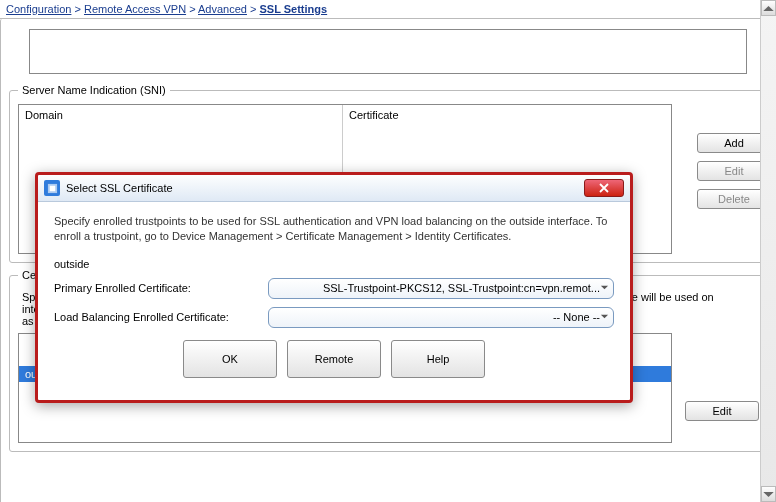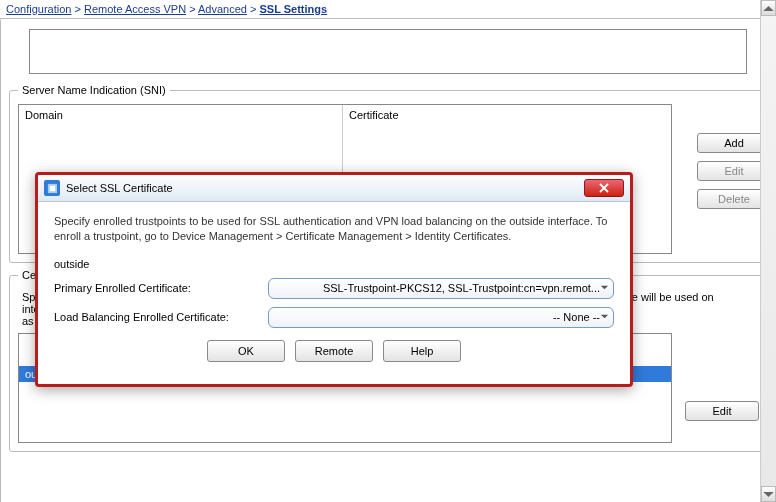--- a/index.html
+++ b/index.html
@@ -37,21 +37,21 @@
   .closebtn svg { width:10px;height:10px; }
   .dlg-body { padding:12px 16px 10px 16px; }
   .dlg-desc { color:#333; line-height:1.35; margin-bottom:14px;}
   .dlg-row { display:flex; align-items:center; margin-bottom:8px;}
   .dlg-label { width:202px; }
   .dlg-value { flex:1; }
   .select { border:1px solid #7a9ac0; background:linear-gradient(#fff,#eef3f9); padding:2px 4px; display:flex; align-items:center; justify-content:flex-end; height:21px; cursor:pointer; border-radius:6px;margin-left:12px;}
   .select .txt { white-space:nowrap; overflow:hidden; text-overflow:ellipsis; }
   .select .arrow svg { width:9px; height:9px; }
   .dlg-buttons { display:flex; justify-content:center; gap:10px; padding:4px 0 12px 0;}
-  .dlg-buttons .btn { width:78px; padding:4px 0;}
+  .dlg-buttons .btn { width:94px; padding:12px 0;}
   .scrollbar-stub { position:absolute; right:0; top:0; bottom:0; width:16px; background:linear-gradient(#f4f4f4,#e8e8e8); border-left:1px solid #ccc;}
   .scrollbar-stub .arrow { height:16px; background:linear-gradient(#fefefe,#dcdcdc); border:1px solid #bbb; position:absolute; left:0; right:0; display:flex;align-items:center;justify-content:center;}
   .scrollbar-stub .arrow.up { top:0;}
   .scrollbar-stub .arrow.down { bottom:0;}
 </style>
 </head>
 <body>
 
 <div class="breadcrumb">
   <a href="#">Configuration</a>

